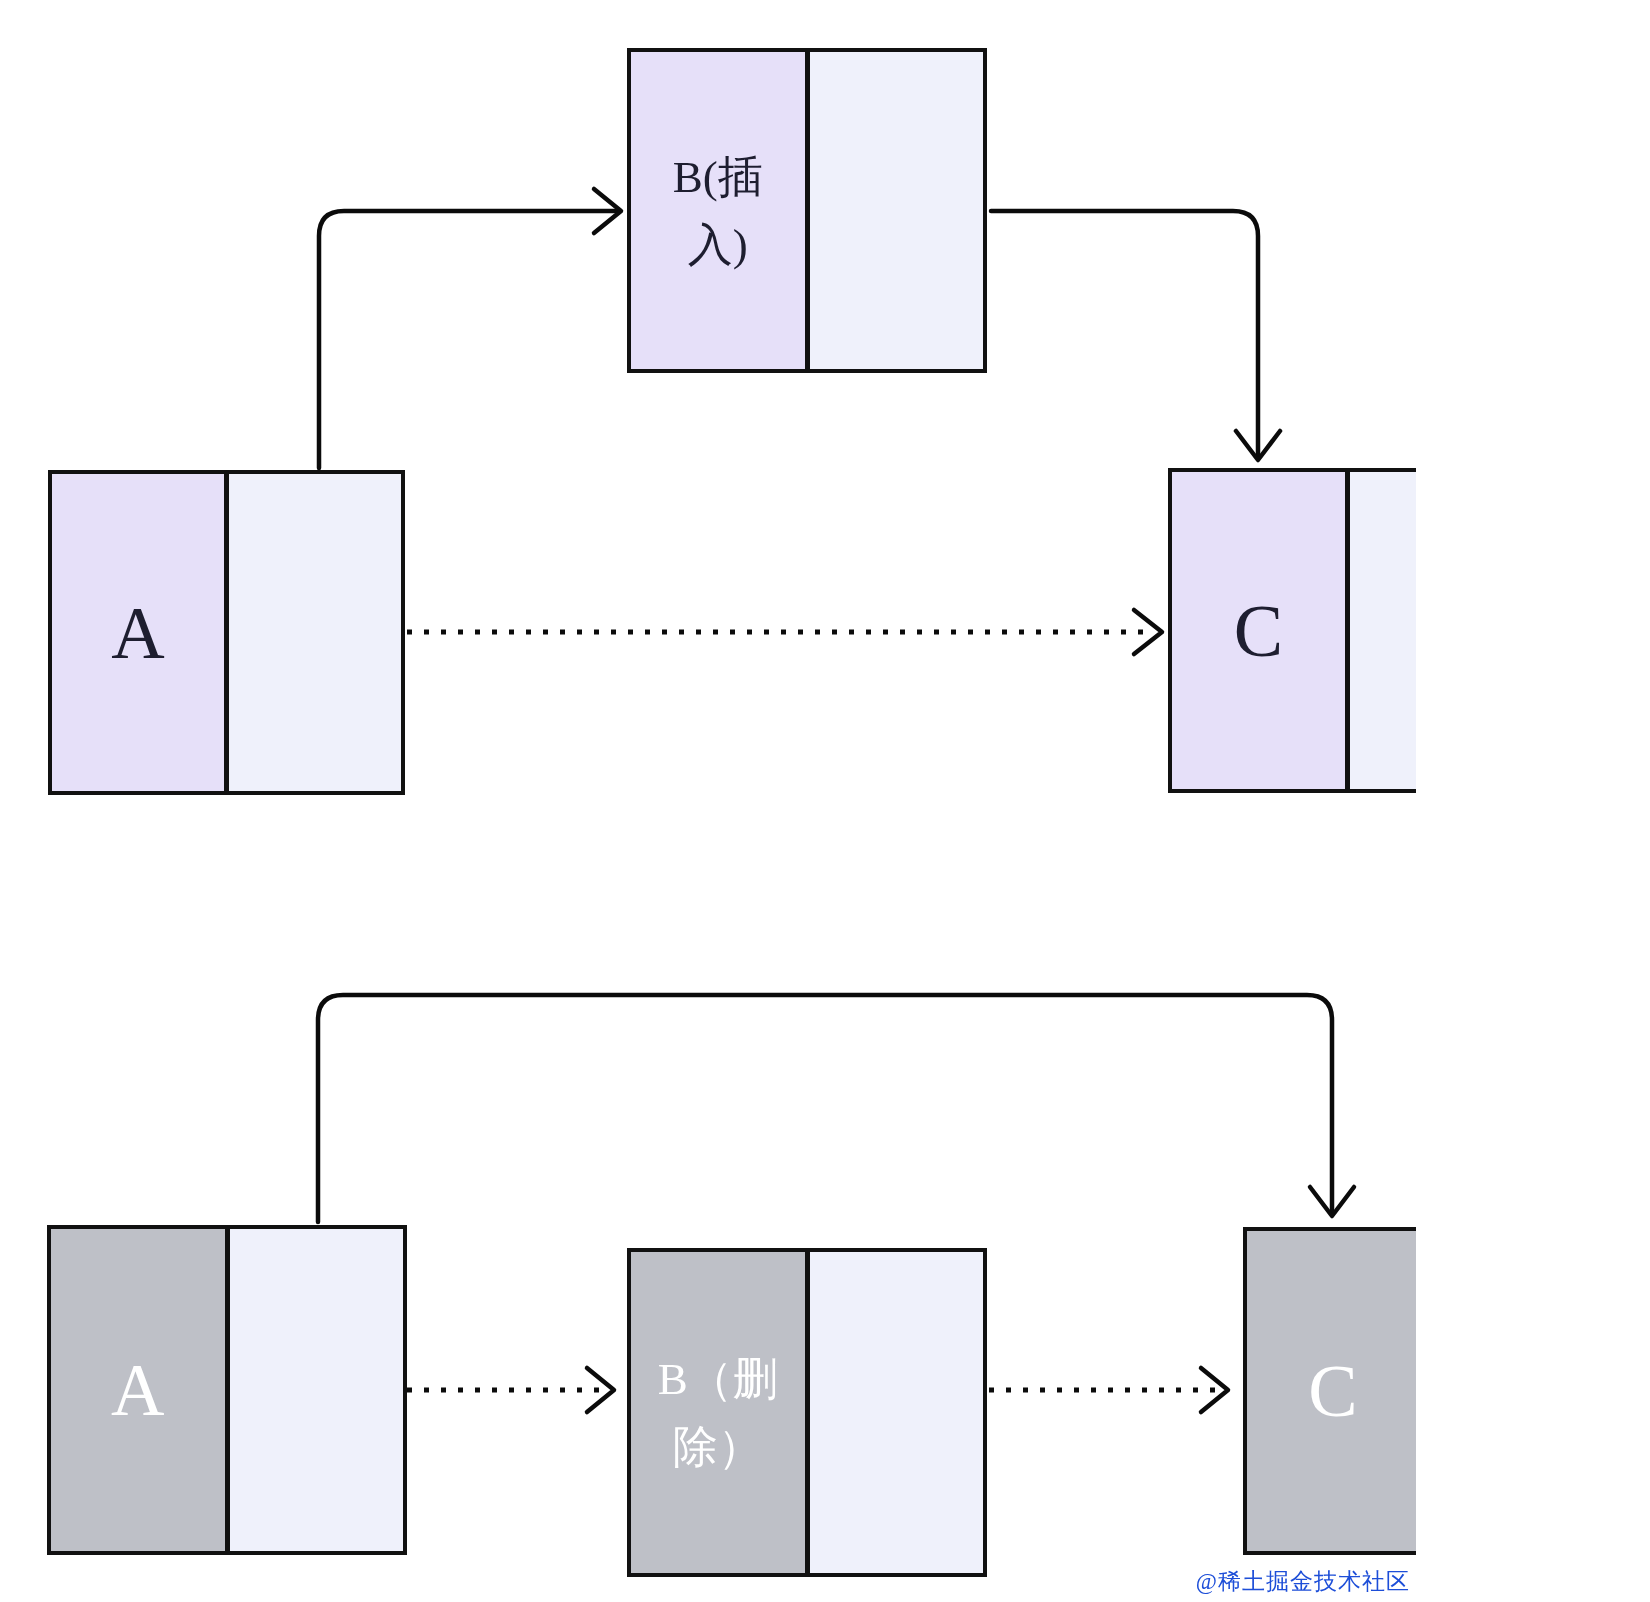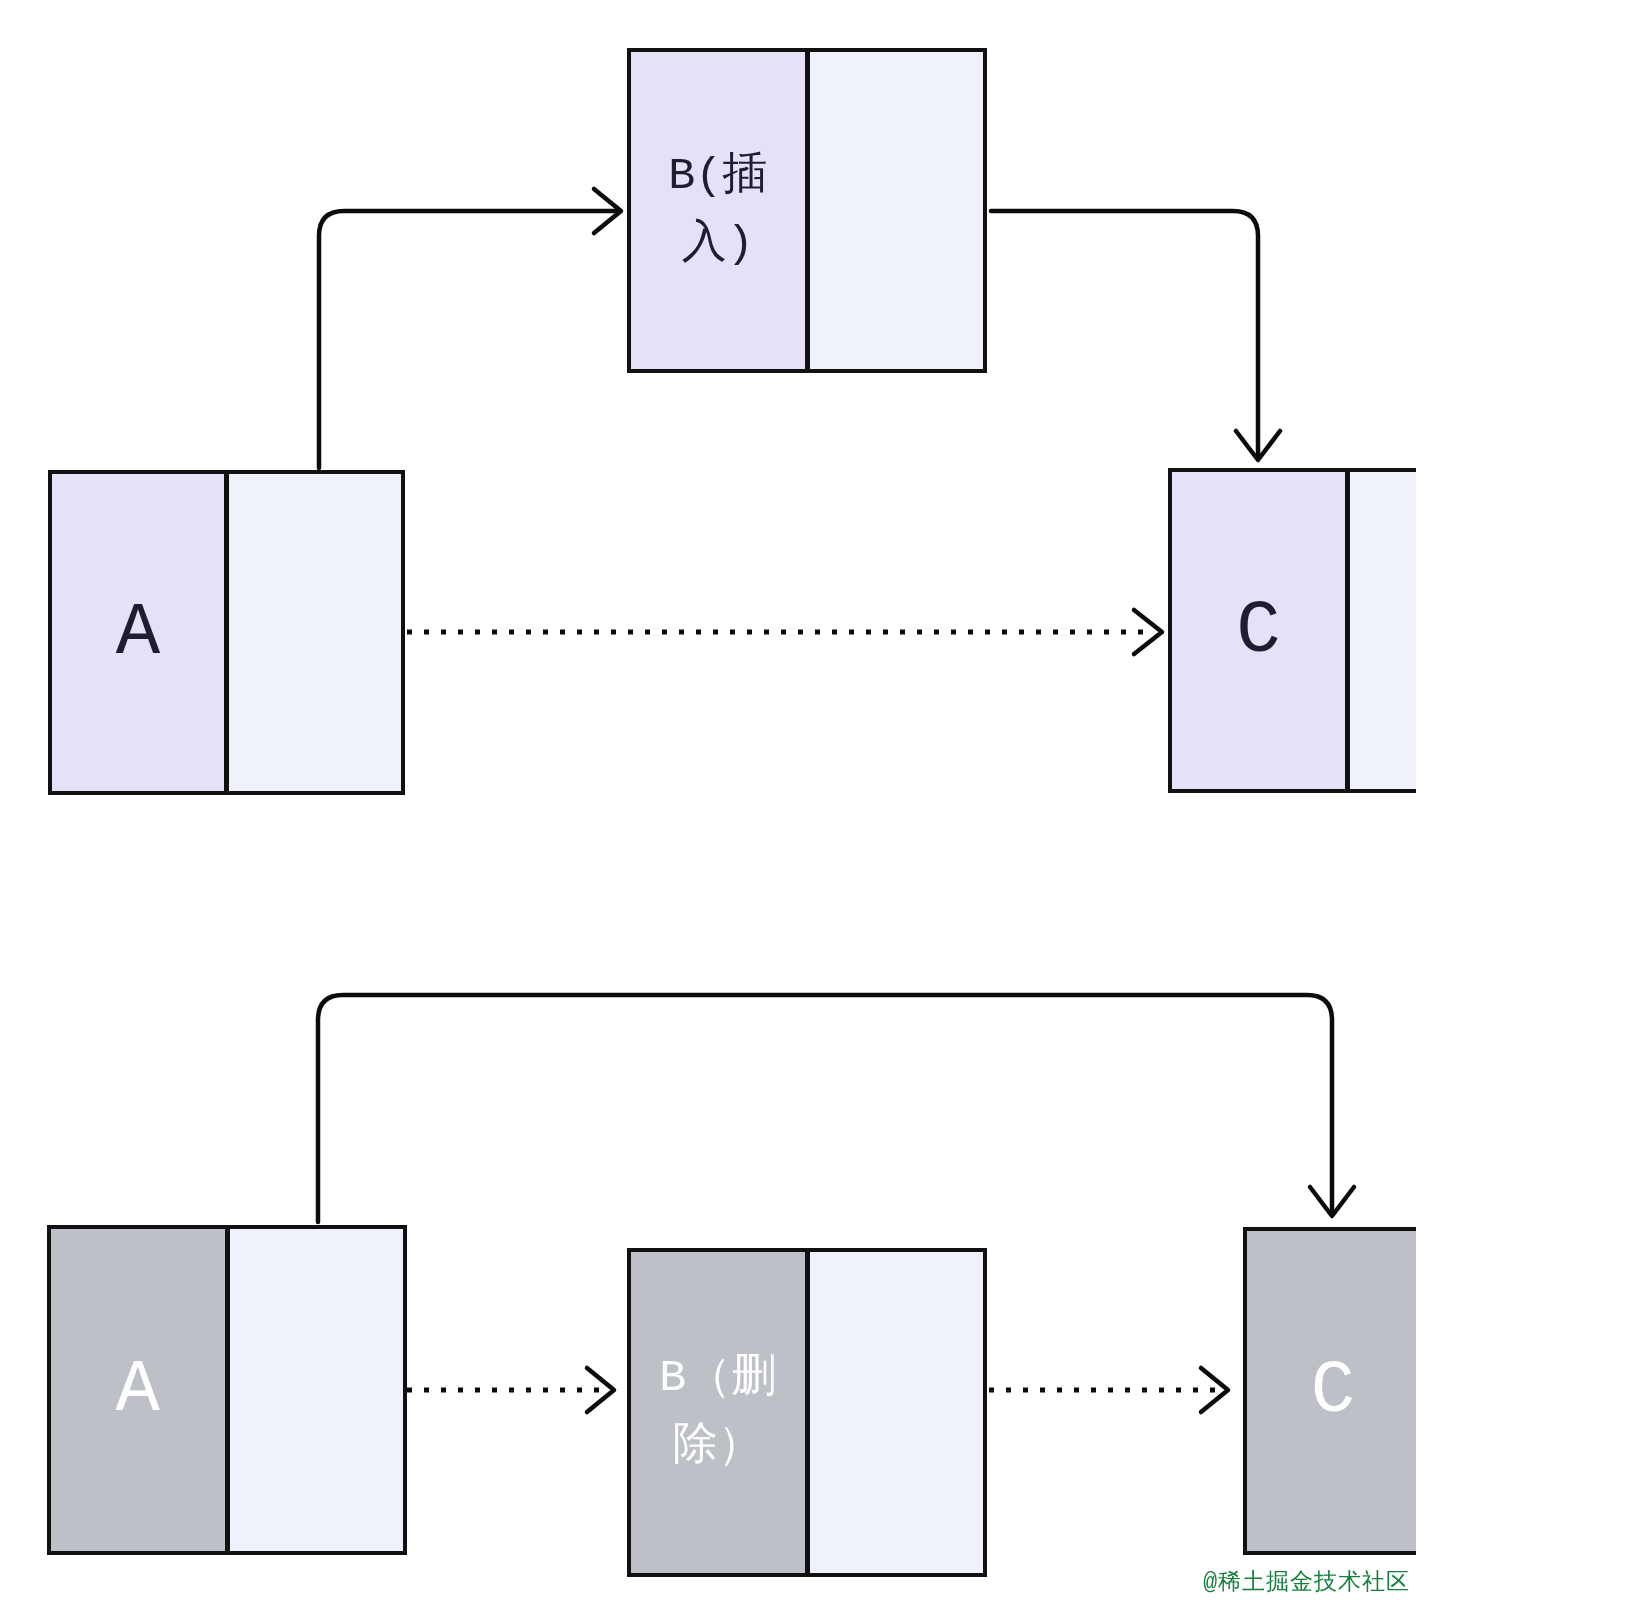--- a/index.html
+++ b/index.html
@@ -2,21 +2,21 @@
 <html><head>
 <meta charset="utf-8">
 <style>
   html, body { margin: 0; padding: 0; background: #ffffff; }
   .canvas {
     position: relative;
     width: 1416px;
     height: 1602px;
     background: #ffffff;
     overflow: hidden;
-    font-family: Liberation Mono, monospace;
+    font-family: Liberation Serif, serif;
   }
   .arrows {
     position: absolute;
     left: 0; top: 0;
     width: 1650px;
     height: 1602px;
   }
   .arrow-solid {
     fill: none;
     stroke: #0b0b0b;
@@ -72,21 +72,21 @@
     text-align: center;
     line-height: 68px;
   }
   .node.gray .label-big,
   .node.gray .label-small { color: #ffffff; }
   .watermark {
     position: absolute;
     right: 6px;
     top: 1566px;
     font-size: 23px;
-    color: #15803d;
+    color: #1d4ed8;
     letter-spacing: 1px;
   }
   
   .n-top-a { left: 48px;   top: 470px;  width: 357px; height: 325px; }
   .n-top-b { left: 627px;  top: 48px;   width: 360px; height: 325px; }
   .n-top-c { left: 1168px; top: 468px;  width: 359px; height: 325px; }
   .n-bot-a { left: 47px;   top: 1225px; width: 360px; height: 330px; }
   .n-bot-b { left: 627px;  top: 1226px; width: 360px; height: 329px; margin-top: 22px; }
   .n-bot-c { left: 1243px; top: 1227px; width: 357px; height: 328px; }
 </style>

